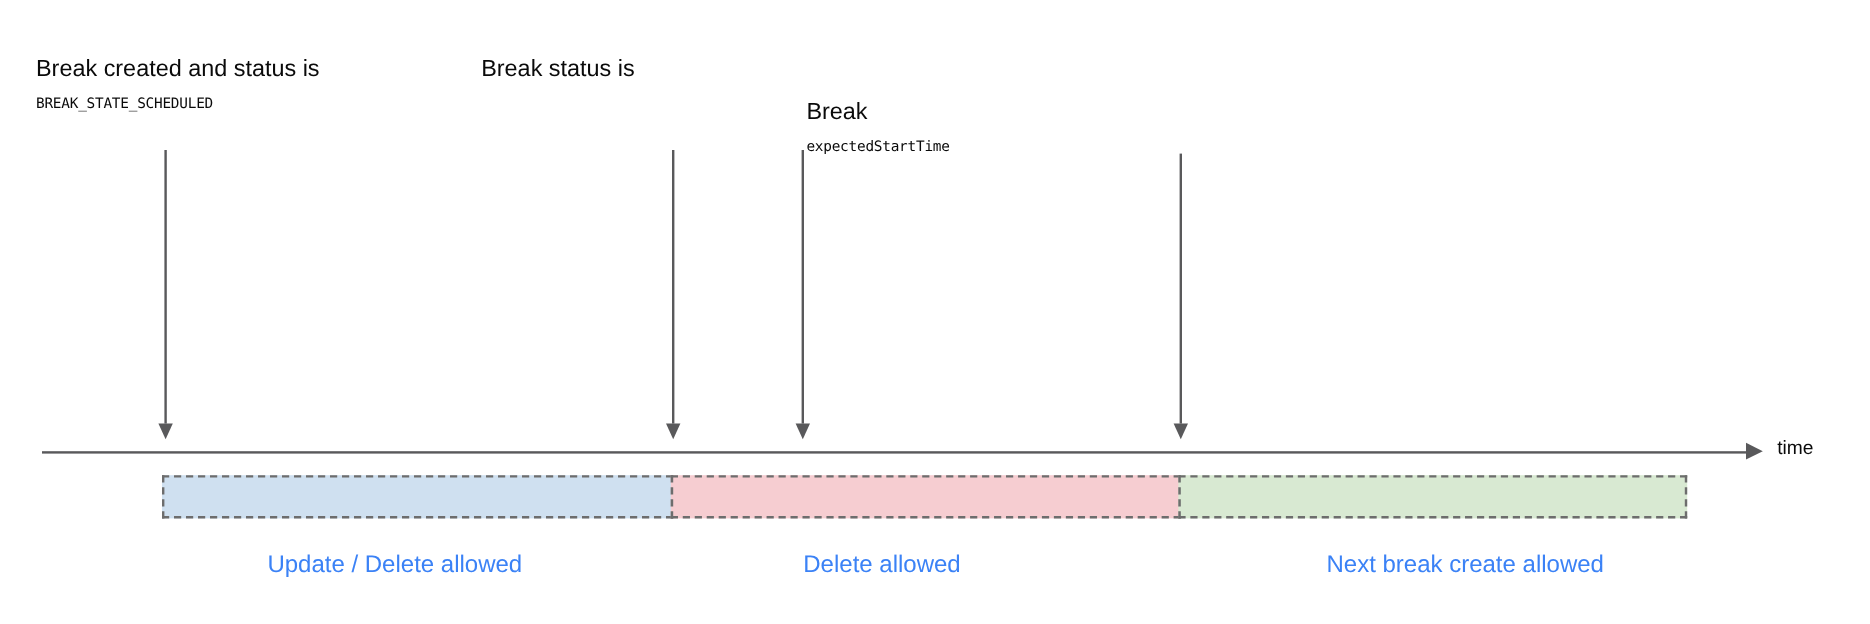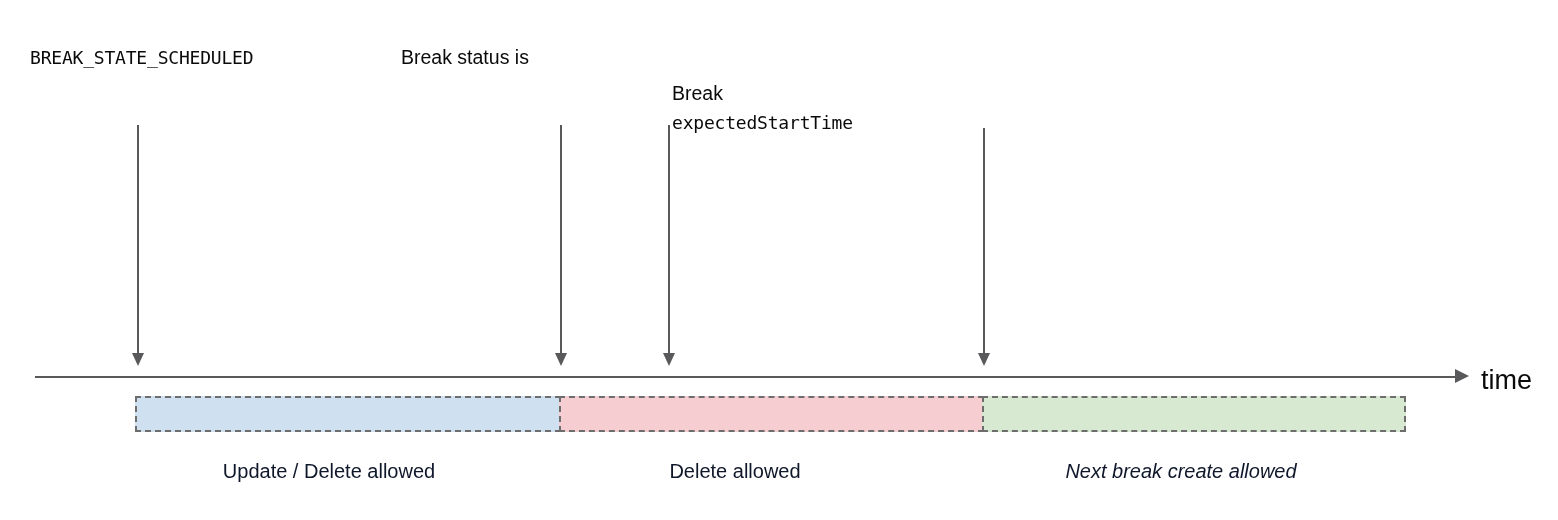--- a/index.html
+++ b/index.html
@@ -22,21 +22,21 @@
   
   .annotation {
     position: absolute;
     font-size: 19.5px;
     line-height: 29px;
     color: #0a0a0a;
     white-space: nowrap;
   }
   .annotation .mono {
     font-family: "DejaVu Sans Mono", "Liberation Mono", monospace;
-    font-size: 18px;
+    font-size: 12px;
     letter-spacing: -0.2px;
   }
   .annotation .plain {
     font-family: "Liberation Sans", sans-serif;
   }
   .ann-line { display: block; }
 
   #annotation-scheduled  { left: 30px;  top: 43px; }
   #annotation-decisioned { left: 353px; top: 43px; margin-left: 48px; }
   #annotation-expected   { left: 672px; top: 43px; margin-top: 36px; }
@@ -77,56 +77,57 @@
     width: 0;
     height: 0;
     border-top: 7px solid transparent;
     border-bottom: 7px solid transparent;
     border-left: 14px solid #59595b;
   }
   #time-axis-label {
     position: absolute;
     left: 1481px;
     top: 365px;
-    font-size: 27px;
+    font-size: 16px;
     color: #0a0a0a;
   }
 
   
   .phase-bar {
     position: absolute;
     top: 396px;
     height: 36px;
     box-sizing: border-box;
     border: 2px dashed #6d6d6d;
   }
   #phase-bar-0 { left: 135px; width: 426px; background: #cfe0f0; }
   #phase-bar-1 { left: 559px; width: 425px; background: #f6cdd1; }
   #phase-bar-2 { left: 982px; width: 424px; background: #d8e9d2; }
 
   
   .phase-caption {
     position: absolute;
     top: 460px;
     font-size: 20px;
-    color: #0f172a;
+    color: #3b82f6;
     text-align: center;
     white-space: nowrap;
     transform: translateX(-50%);
   }
   #phase-caption-0 { left: 329px; }
   #phase-caption-1 { left: 735px; }
-  #phase-caption-2 { left: 1181px; font-style: italic; }
+  #phase-caption-2 { left: 1221px; }
 </style>
 </head>
 <body>
 
 <div id="canvas">
 
   <div class="annotation" id="annotation-scheduled">
+    <span class="ann-line plain">Break created and status is</span>
     <span class="ann-line mono">BREAK_STATE_SCHEDULED</span>
   </div>
 
   <div class="annotation" id="annotation-decisioned">
     <span class="ann-line plain">Break status is</span>
   </div>
 
   <div class="annotation" id="annotation-expected">
     <span class="ann-line plain">Break</span>
     <span class="ann-line mono">expectedStartTime</span>

